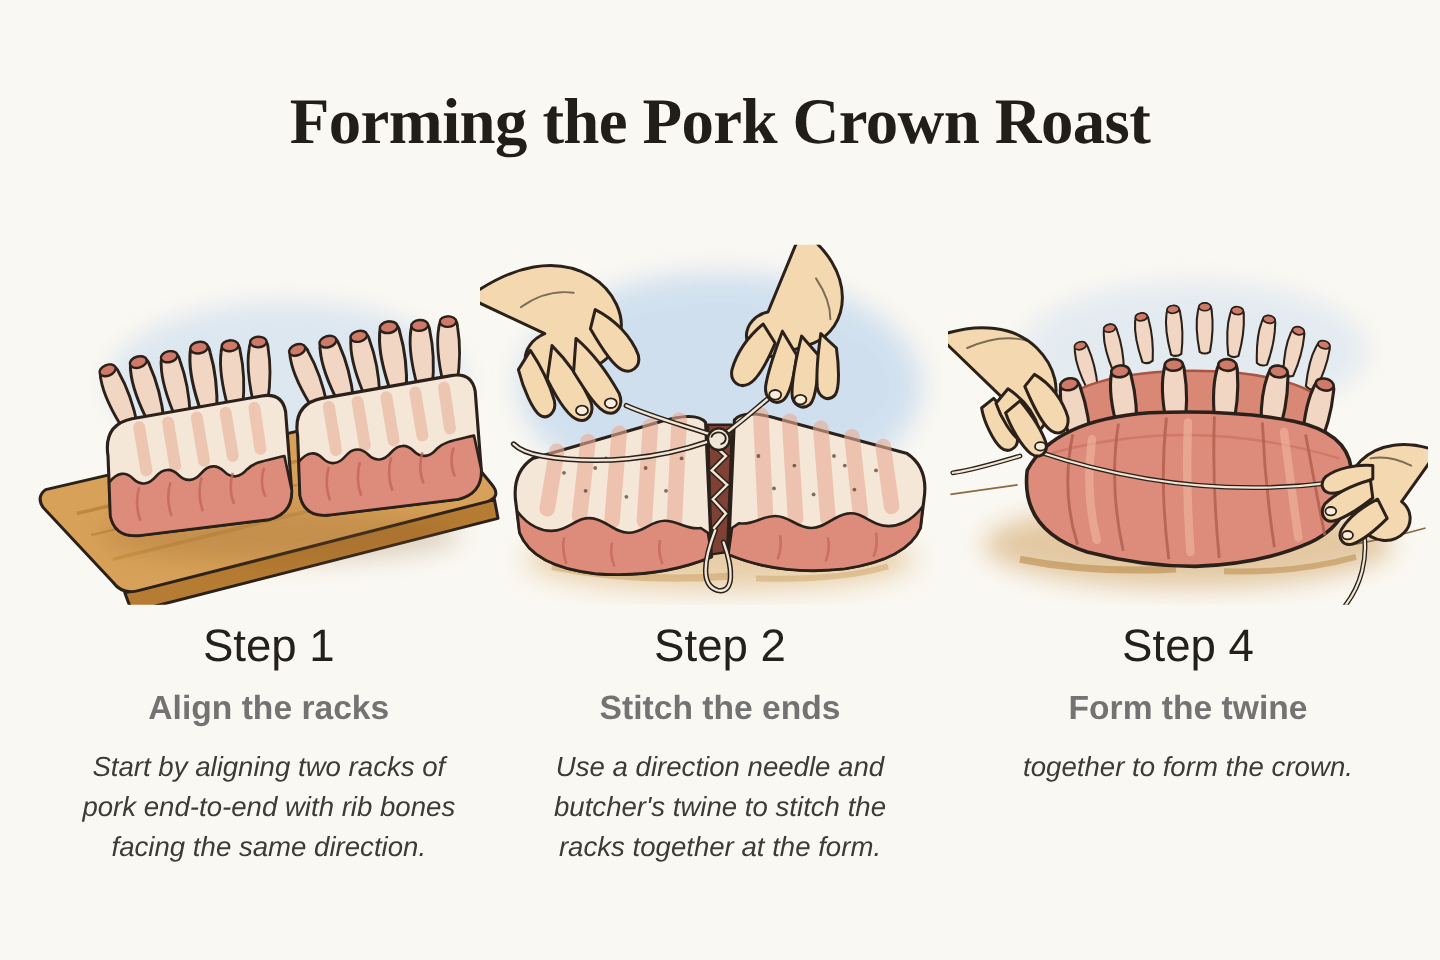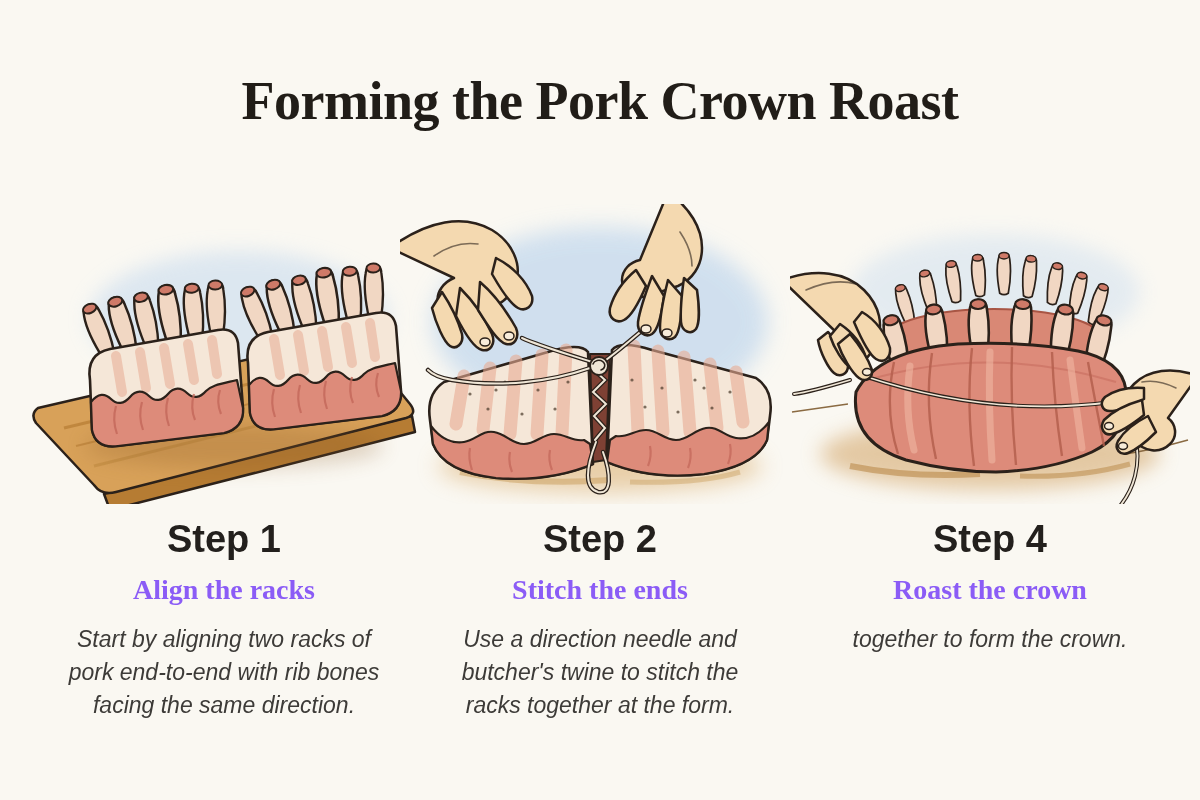--- a/index.html
+++ b/index.html
@@ -23,30 +23,29 @@
     margin-top:72px;
   }
   .col{width:400px;flex:0 0 400px;text-align:center;}
   .col1{transform:translateX(24px);}
   .col3{transform:translateX(-10px);}
   figure.illu-wrap{margin:0;width:400px;height:300px;}
   svg.illu{display:block;width:400px;height:300px;}
   h2.step-label{
     margin:14px 0 0;
     font-size:38px;
-    font-weight:bold;
+    font-weight:normal;
     color:#23201D;
     font-family:"Liberation Sans",sans-serif;
   }
   h3.step-subtitle{
     margin:13px 0 0;
     font-size:28px;
     font-weight:bold;
-    color:#8b5cf6;
-    font-family:Liberation Serif, serif;
+    color:#737373;
   }
   .step-desc{
     margin:17px auto 0;
     font-size:23px;
     line-height:33px;
     color:#3D3B38;
     font-style:italic;
   }
 </style>
 </head>
@@ -314,20 +313,20 @@
             <path d="M354,184 C340,183 325,186 315,193 C309,199 312,207 320,207 C328,207 344,200 354,195 Z"></path>
             <path d="M352,196 C338,200 324,206 314,216 C309,224 314,232 322,230 C330,228 344,219 354,211 Z"></path>
             <path d="M358,212 C346,218 334,227 328,237 C324,245 330,252 338,249 C346,246 358,236 366,228 Z"></path>
             <ellipse cx="319" cy="222" rx="4.5" ry="3.5" fill="#F8ECDA" stroke-width="1.5"></ellipse>
             <ellipse cx="333" cy="242" rx="4.5" ry="3.5" fill="#F8ECDA" stroke-width="1.5"></ellipse>
             <path d="M386,184 C374,178 362,176 352,178" fill="none" stroke-width="1.6" opacity="0.6"></path>
           </g>
         </svg>
       </figure>
       <h2 class="step-label">Step 4</h2>
-      <h3 class="step-subtitle">Roast the crown</h3>
+      <h3 class="step-subtitle">Form the twine</h3>
       <div class="step-desc">
         <div>together to form the crown.</div>
       </div>
     </div>
 
   </div>
 </div>
 
 </body></html>

